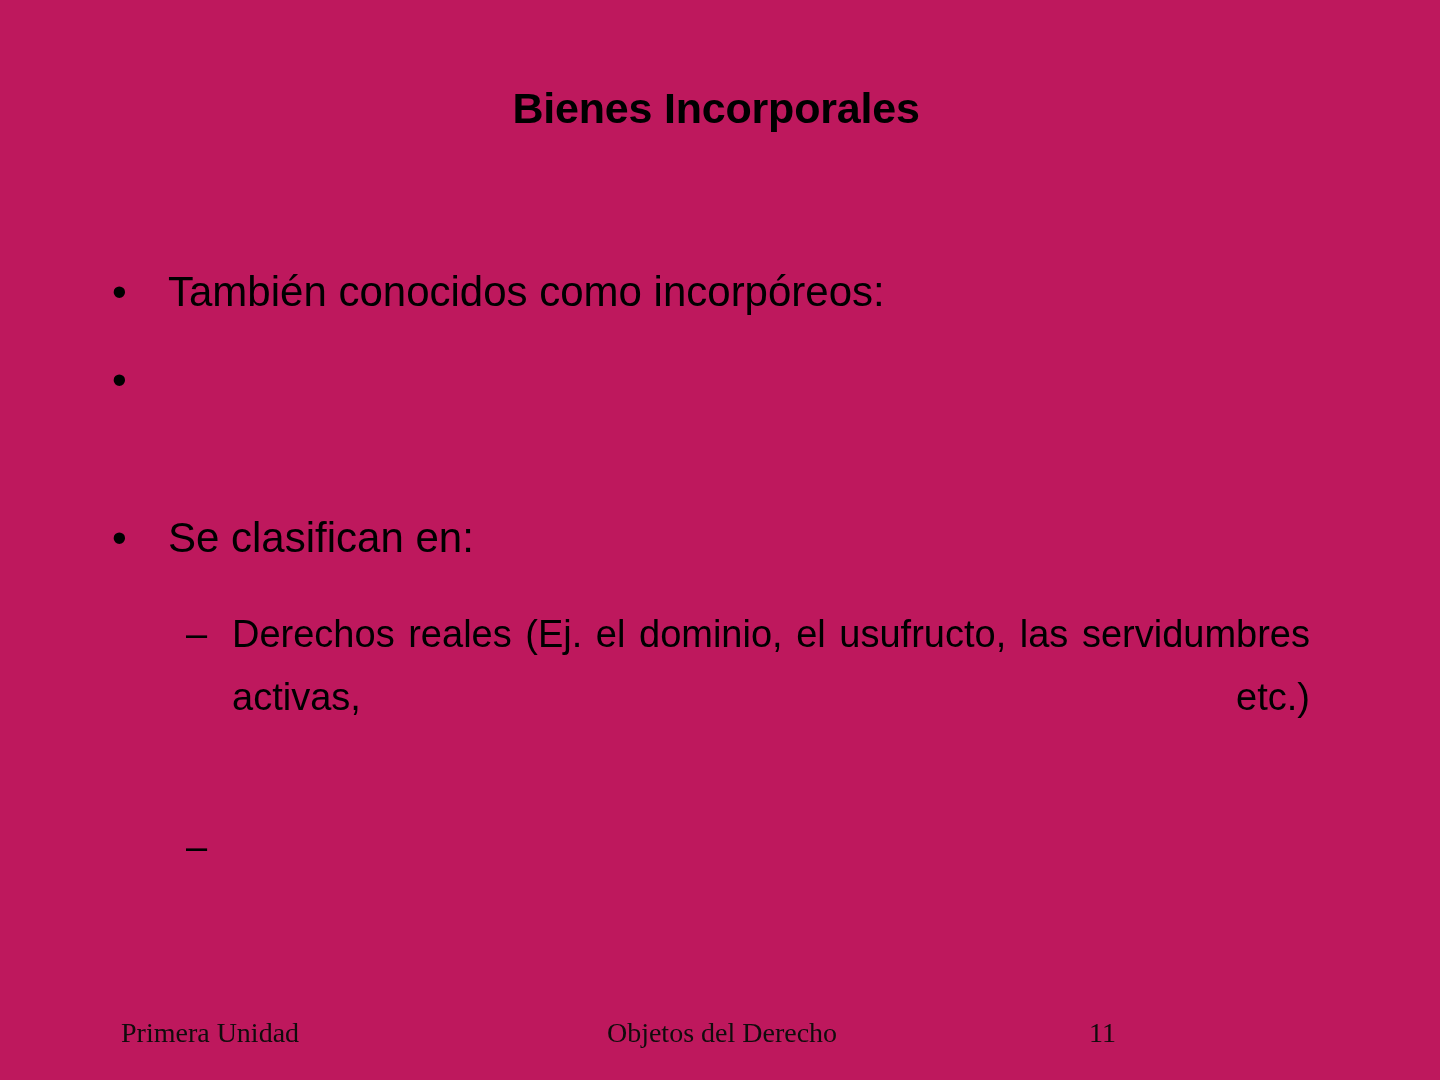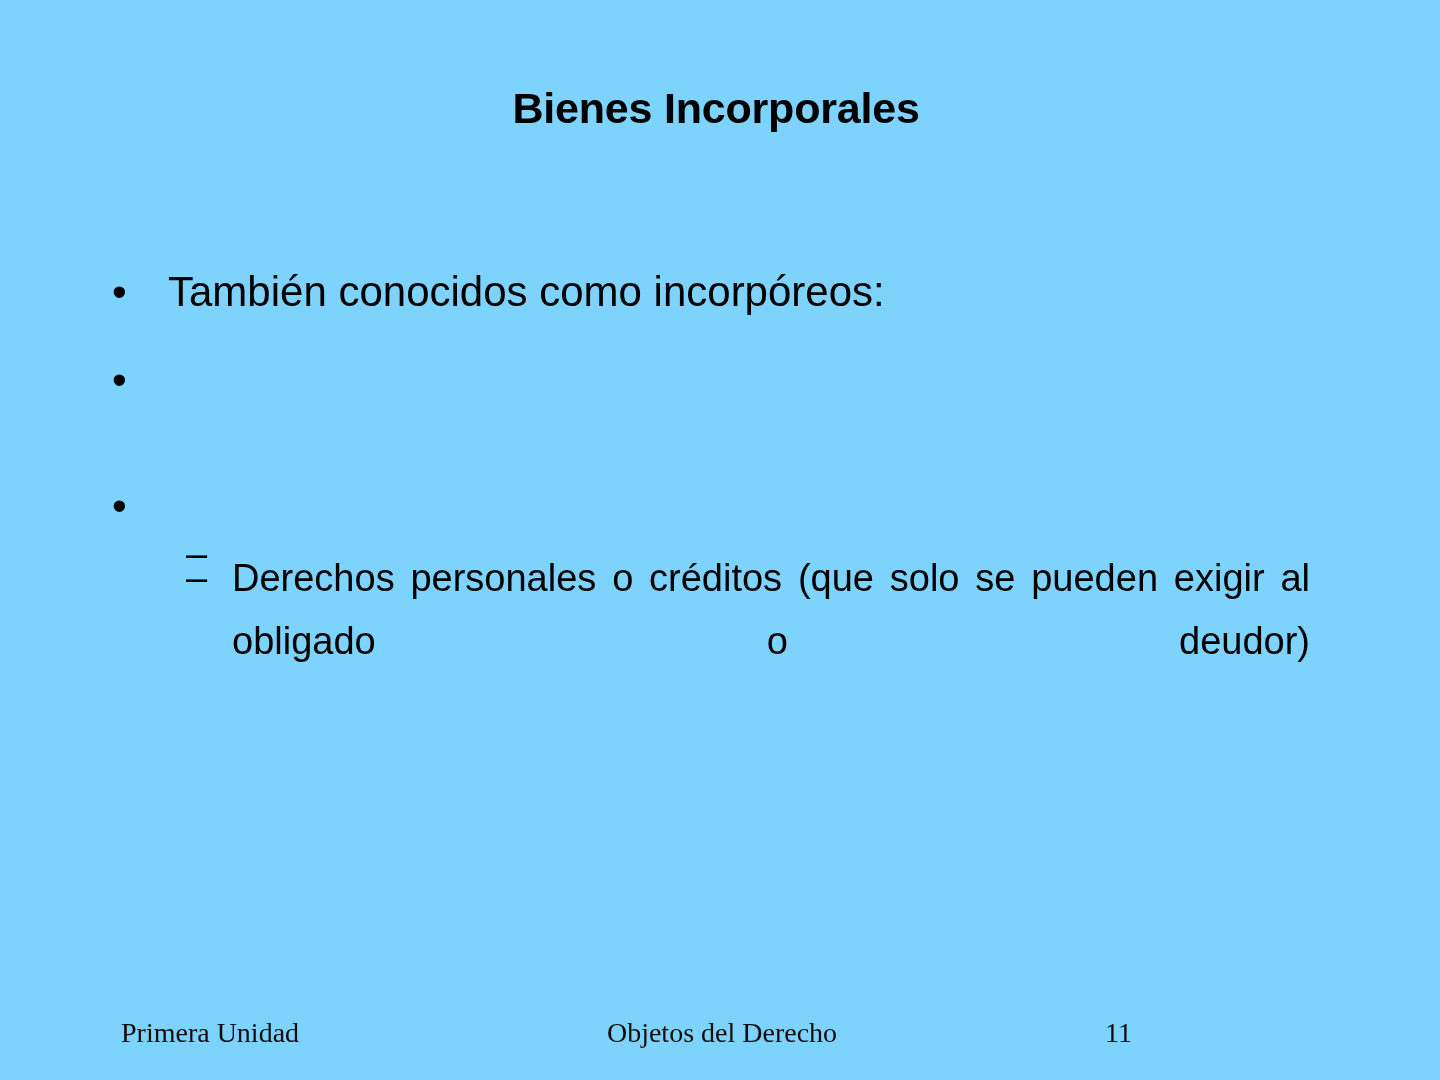--- a/index.html
+++ b/index.html
@@ -12,21 +12,21 @@
     background: #ffffff;
     font-family: "Liberation Sans", sans-serif;
     color: #000000;
     overflow: hidden;
   }
 
   .slide {
     position: relative;
     width: 1440px;
     height: 1080px;
-    background: #7dd3fc;
+    background: #be185d;
   }
 
   
   .slide-title {
     position: absolute;
     top: 82px;
     left: 0;
     width: 1440px;
     text-align: center;
     font-family: "Liberation Sans", sans-serif;
@@ -136,21 +136,21 @@
     left: 0;
     top: 16px;
     width: 1440px;
     text-align: center;
     margin-left: 2px;
     white-space: nowrap;
   }
 
   .footer-right {
     position: absolute;
-    right: 116px;
+    right: 132px;
     top: 16px;
     white-space: nowrap;
     margin-left: 48px;
   }
 </style>
 </head>
 <body>
 
 <div class="slide">
 
@@ -166,33 +166,34 @@
     <div class="spacer-b1"></div>
 
     <div class="bullet-row">
       <span class="marker">•</span>
     </div>
 
     <div class="spacer-b2"></div>
 
     <div class="bullet-row">
       <span class="marker">•</span>
+      <span class="btext">Se clasifican en:</span>
     </div>
 
     <div class="spacer-b3"></div>
 
     <div class="sub-row">
       <span class="marker">–</span>
+      <span class="stext">Derechos reales (Ej. el dominio, el usufructo, las servidumbres activas, etc.)</span>
     </div>
 
     <div class="spacer-sub"></div>
 
     <div class="sub-row">
       <span class="marker">–</span>
-      <span class="stext">Derechos personales o créditos (que solo se pueden exigir al obligado o deudor)</span>
     </div>
 
   </div>
 
   <div class="footer">
     <span class="footer-left">Primera Unidad</span>
     <span class="footer-center">Objetos del Derecho</span>
     <span class="footer-right">11</span>
   </div>
 

